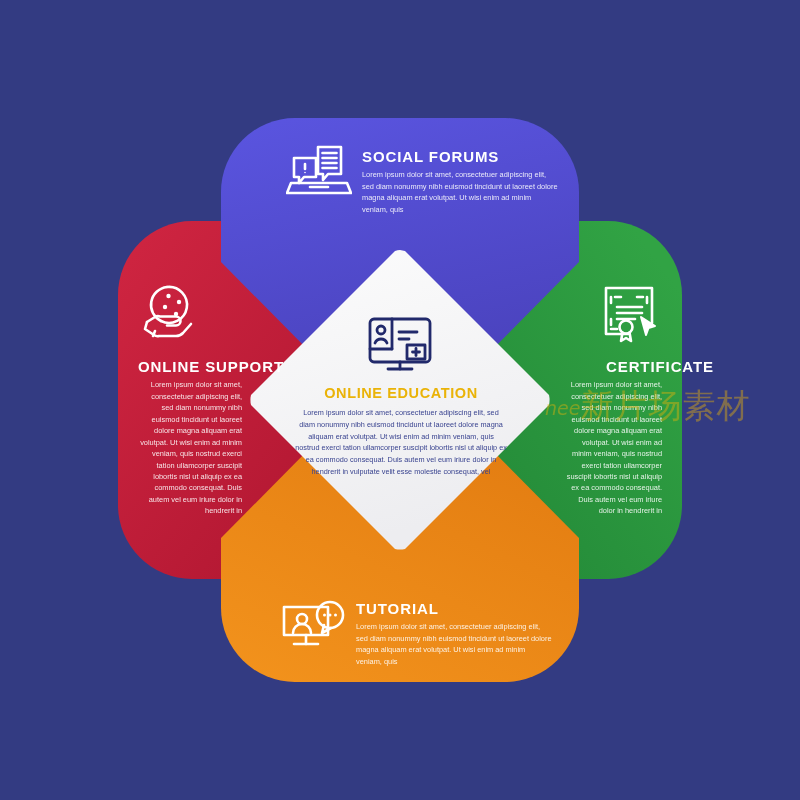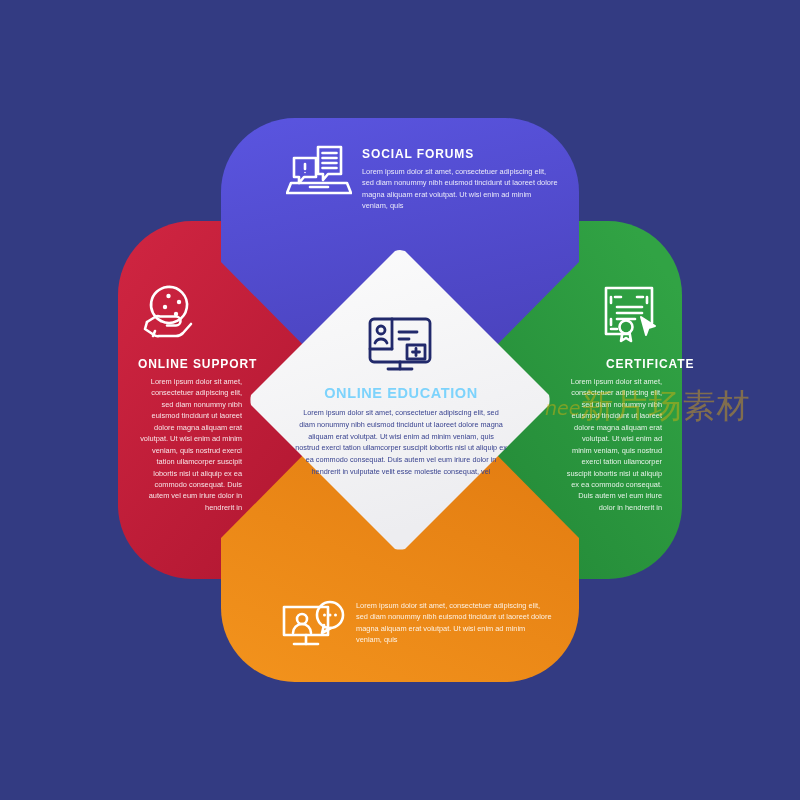--- a/index.html
+++ b/index.html
@@ -25,21 +25,21 @@
     width: 800px;
     height: 800px;
   }
 
   
   .panel {
     position: absolute;
     color: #ffffff;
   }
   .panel .ttl {
-    font-size: 12px;
+    font-size: 15px;
     font-weight: bold;
     letter-spacing: 0.9px;
     line-height: 1.15;
     margin: 0 0 4px 0;
     white-space: nowrap;
   }
   .panel .body {
     font-size: 7.4px;
     line-height: 1.55;
     margin: 0;
@@ -83,21 +83,21 @@
     top: 385px;
     width: 212px;
     text-align: center;
     color: #21296B;
   }
   #panel-center .ttl {
     font-size: 14.5px;
     font-weight: bold;
     letter-spacing: 0.6px;
     margin: 0 0 6px 0;
-    color: #7dd3fc;
+    color: #eab308;
     white-space: nowrap;
   }
   #panel-center .body {
     font-size: 7.3px;
     line-height: 1.62;
     color: #3A4490;
     margin: 0;
   }
 
   .icon-holder {
@@ -321,20 +321,21 @@
     <p class="ttl">SOCIAL FORUMS</p>
     <p class="body">Lorem ipsum dolor sit amet, consectetuer adipiscing elit, sed diam nonummy nibh euismod tincidunt ut laoreet dolore magna aliquam erat volutpat. Ut wisi enim ad minim veniam, quis</p>
   </div>
 
   <div class="panel" id="panel-right">
     <p class="ttl">CERTIFICATE</p>
     <p class="body">Lorem ipsum dolor sit amet, consectetuer adipiscing elit, sed diam nonummy nibh euismod tincidunt ut laoreet dolore magna aliquam erat volutpat. Ut wisi enim ad minim veniam, quis nostrud exerci tation ullamcorper suscipit lobortis nisl ut aliquip ex ea commodo consequat. Duis autem vel eum iriure dolor in hendrerit in</p>
   </div>
 
   <div class="panel" id="panel-bottom">
+    <p class="ttl">TUTORIAL</p>
     <p class="body">Lorem ipsum dolor sit amet, consectetuer adipiscing elit, sed diam nonummy nibh euismod tincidunt ut laoreet dolore magna aliquam erat volutpat. Ut wisi enim ad minim veniam, quis</p>
   </div>
 
   <div class="panel" id="panel-left">
     <p class="ttl">ONLINE SUPPORT</p>
     <p class="body">Lorem ipsum dolor sit amet, consectetuer adipiscing elit, sed diam nonummy nibh euismod tincidunt ut laoreet dolore magna aliquam erat volutpat. Ut wisi enim ad minim veniam, quis nostrud exerci tation ullamcorper suscipit lobortis nisl ut aliquip ex ea commodo consequat. Duis autem vel eum iriure dolor in hendrerit in</p>
   </div>
 
   <div id="panel-center">
     <p class="ttl">ONLINE EDUCATION</p>

